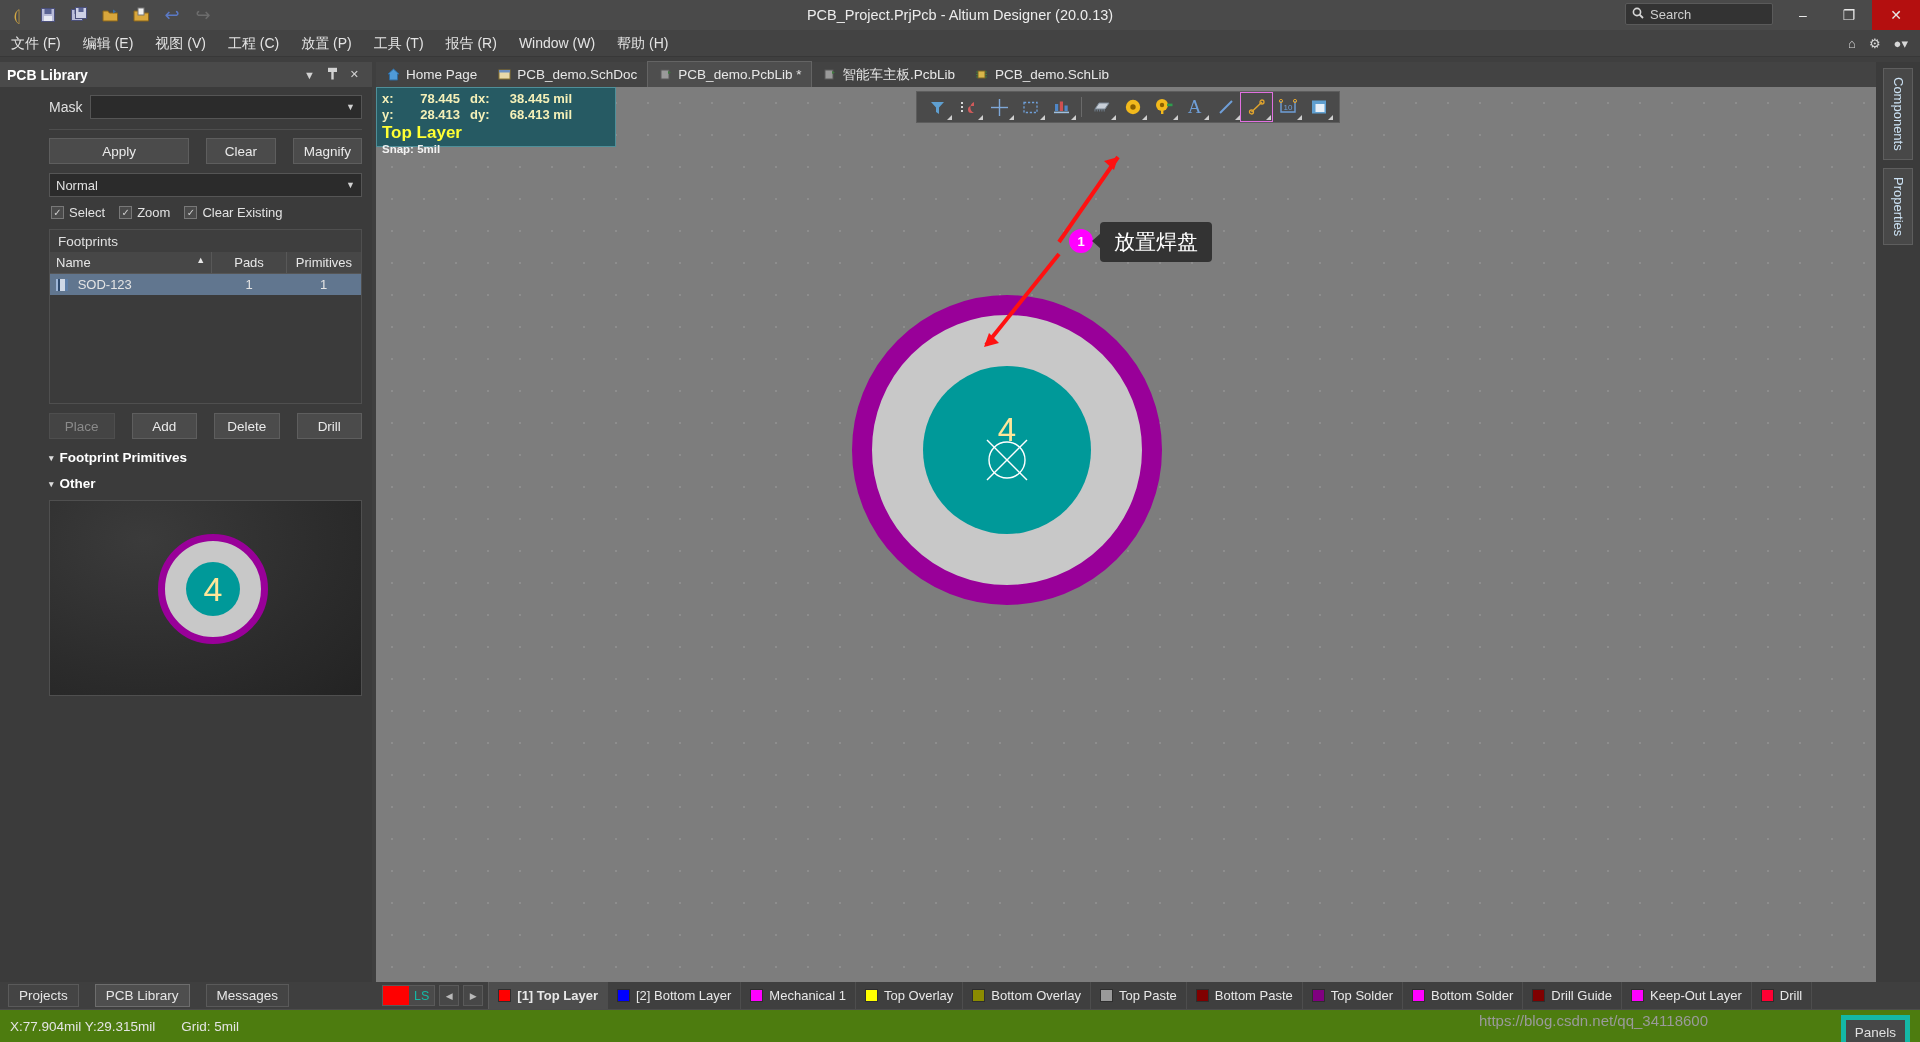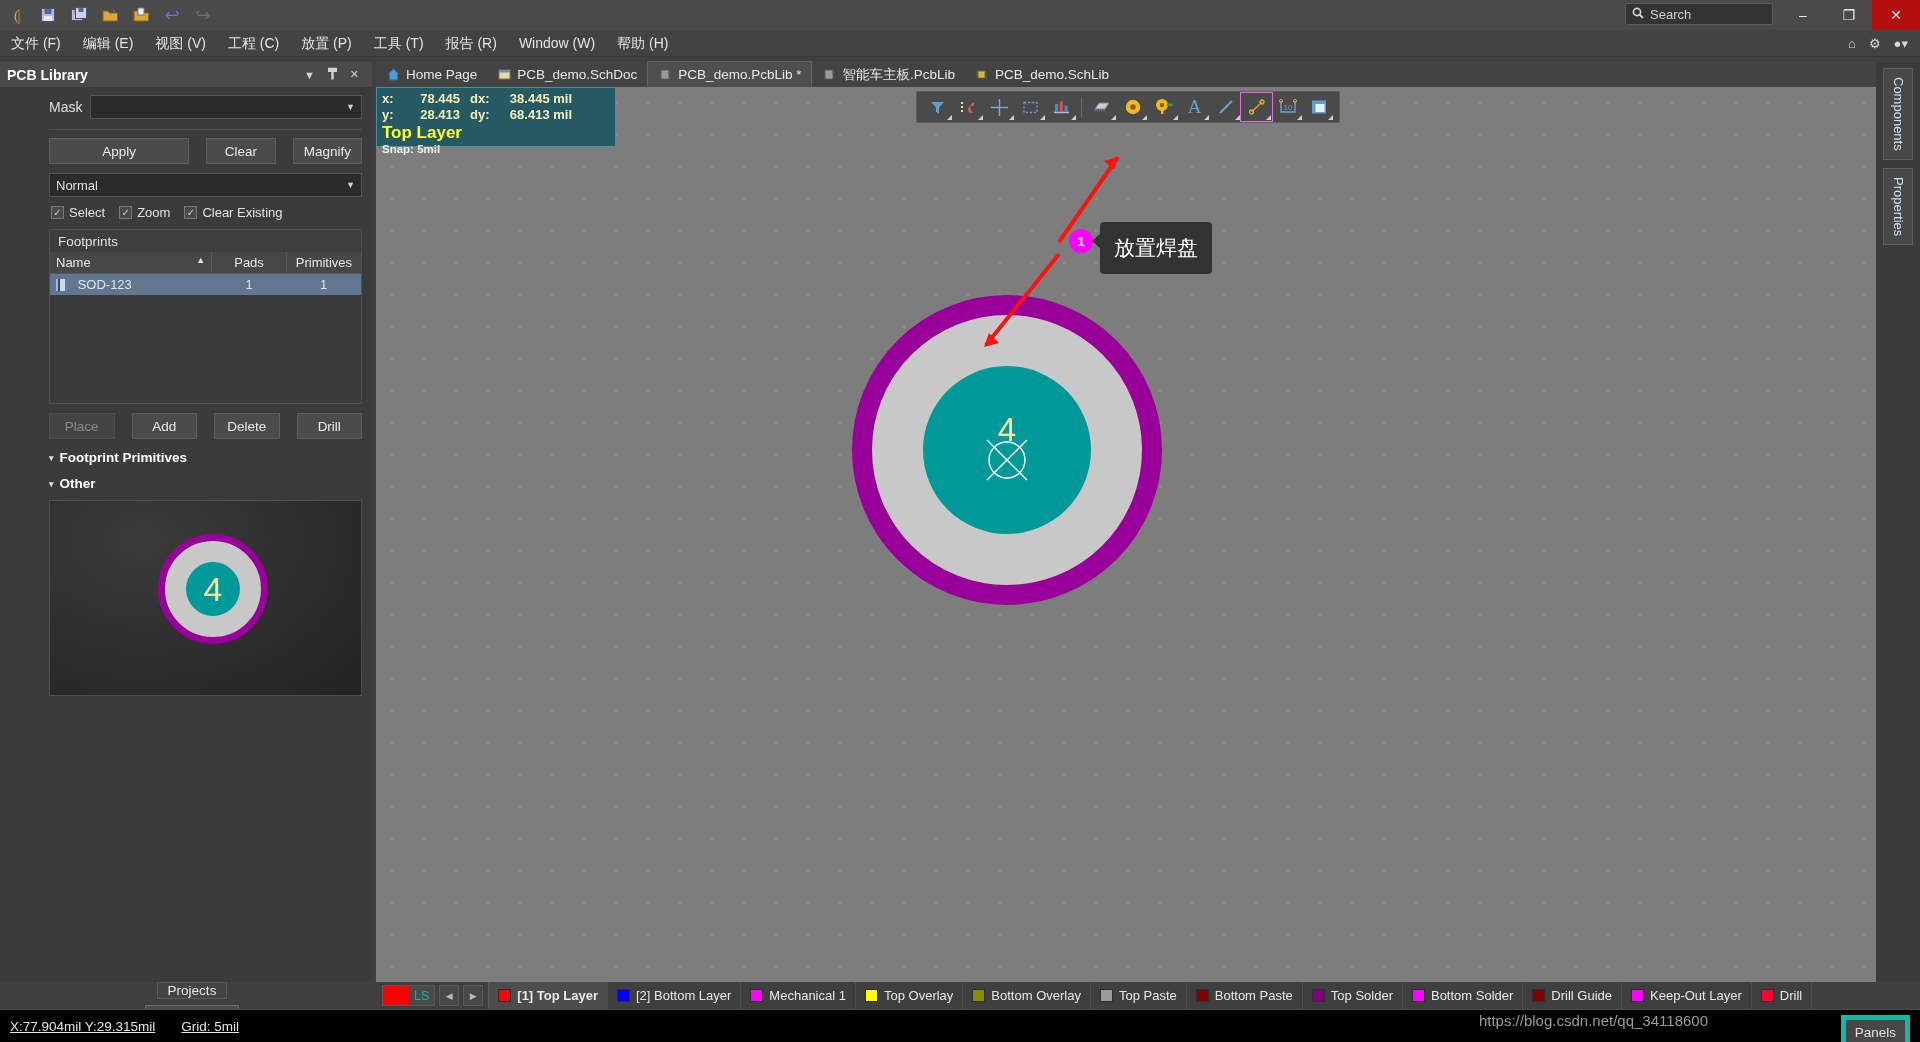--- a/index.html
+++ b/index.html
@@ -204,21 +204,21 @@
   .fdiv { width: 1px; height: 20px; background: #6a6a6a; margin: 0 4px; }
   
   #arrow-svg { position: absolute; left: 0; top: 0; width: 1500px; height: 895px; pointer-events: none; }
   #badge1 {
     position: absolute; left: 693px; top: 142px; width: 24px; height: 24px;
     border-radius: 50%; background: #ff00ff; color: #ffffff;
     display: flex; align-items: center; justify-content: center;
     font-size: 13px; font-weight: bold;
   }
   #callout1 {
-    position: absolute; left: 724px; top: 135px; height: 52px;
+    position: absolute; left: 724px; top: 135px; height: 40px;
     background: #333333; border-radius: 4px; display: flex; align-items: center;
     padding: 0 14px; font-size: 21px; color: #ffffff;
   }
   #callout1::before {
     content: ""; position: absolute; left: -8px; top: 11px;
     width: 0; height: 0; border-top: 8px solid transparent;
     border-bottom: 8px solid transparent; border-right: 9px solid #333333;
   }
   
   #rightdock {
@@ -227,21 +227,21 @@
   }
   .vtab {
     width: 30px; margin: 0 auto 8px auto; background: #484848;
     border: 1px solid #5e5e5e; display: flex; align-items: center; justify-content: center;
     font-size: 13px; color: #cde3f5; padding: 8px 0;
   }
   .vtab span { writing-mode: vertical-rl; }
   
   #panelbar {
     position: absolute; left: 0; top: 982px; width: 376px; height: 27px;
-    background: #3f3f3f; display: flex; align-items: center; padding-left: 8px; gap: 6px; flex-direction: column;
+    background: #3f3f3f; display: flex; align-items: center; padding-left: 8px; gap: 16px;
   }
   .pbtn {
     height: 23px; background: #444; border: 1px solid #5a5a5a;
     display: flex; align-items: center; padding: 0 10px; font-size: 13.5px; color: #e6e6e6;
   }
   .pbtn.active { background: #4e4e4e; border-color: #6d6d6d; }
   #layerbar {
     position: absolute; left: 376px; top: 982px; width: 1544px; height: 27px;
     background: #3f3f3f; display: flex; align-items: center; gap: 0;
   }
@@ -258,22 +258,22 @@
   }
   .ltab {
     display: flex; align-items: center; gap: 6px; height: 27px;
     padding: 0 9px; font-size: 13px; color: #e8e8e8; white-space: nowrap;
     border-right: 1px solid #4d4d4d;
   }
   .ltab.active { background: #4d4d4d; font-weight: bold; border-left: 1px solid #5c5c5c; }
   .lsw { width: 13px; height: 13px; border: 1px solid #2e2e2e; }
   #statusbar {
     position: absolute; left: 0; top: 1009px; width: 1920px; height: 33px;
-    background: #000000; border-top: 1px solid #4c4c4c;
-    display: flex; align-items: center; text-decoration: underline;
+    background: #4d7c0f; border-top: 1px solid #4c4c4c;
+    display: flex; align-items: center;
   }
   #statusbar .st { font-size: 13.5px; color: #e4e4e4; }
   #st-coord { margin-left: 10px; }
   #st-grid { margin-left: 26px; }
   #watermark {
     position: absolute; right: 212px; top: 1012px; font-size: 15px; color: #9a9a9a;
   }
   #panels-btn {
     position: absolute; right: 10px; top: 1015px; height: 34px;
     border: 5px solid #14b8a6; background: #474747; display: flex; align-items: center;
@@ -309,20 +309,21 @@
     </div>
     <div class="qa-ico">
       <svg width="17" height="16" viewBox="0 0 17 16">
           <path d="M1 4h5l1.4 2h8.1v8H1z" fill="#d9a73c" stroke="#8a6418"></path>
           <rect x="5" y="1" width="6" height="7" fill="#f0f0f0" stroke="#777"></rect>
         </svg>
     </div>
     <div class="qa-ico" style="color:#5b79c4;font-size:18px;">↩</div>
     <div class="qa-ico" style="color:#6c6c6c;font-size:18px;">↪</div>
   </div>
+  <div id="title-text">PCB_Project.PrjPcb - Altium Designer (20.0.13)</div>
   <div id="search-box">
     <span class="mag">
       <svg width="12" height="12" viewBox="0 0 12 12">
           <circle cx="5" cy="5" r="3.6" fill="none" stroke="#d6d6d6" stroke-width="1.6"></circle>
           <line x1="7.6" y1="7.6" x2="11" y2="11" stroke="#d6d6d6" stroke-width="1.8"></line>
         </svg>
     </span>
     <span class="ph">Search</span>
   </div>
   <div class="wbtn" id="btn-min">–</div>

